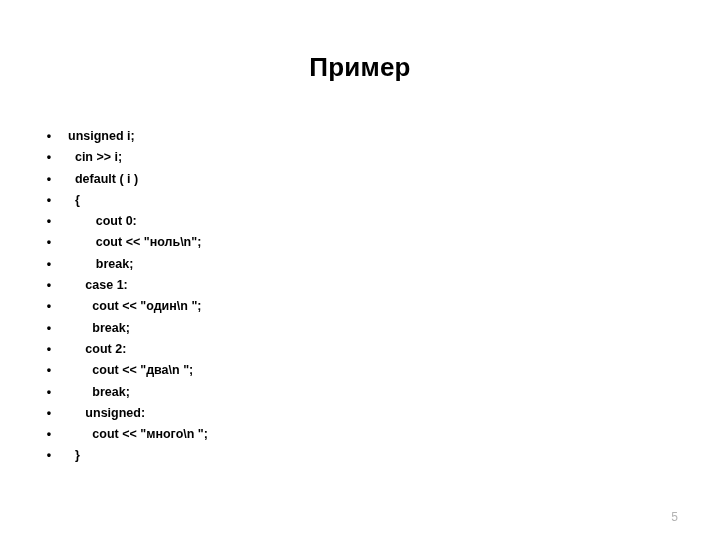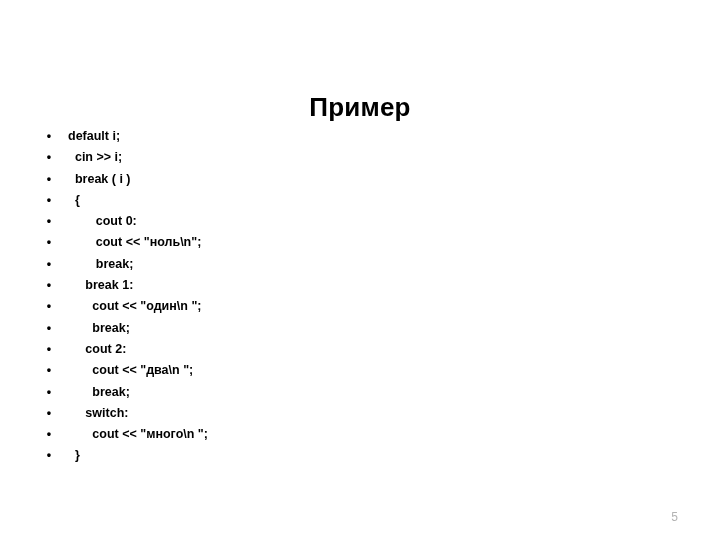--- a/index.html
+++ b/index.html
@@ -24,21 +24,20 @@
     position: absolute;
     left: 0;
     top: 50px;
     width: 720px;
     text-align: center;
     font-size: 26px;
     font-weight: bold;
     color: #000000;
     letter-spacing: 0.2px;
     line-height: 34px;
-    margin-top: 40px;
   }
   .body-list {
     position: absolute;
     left: 40px;
     top: 126px;
     width: 560px;
     margin: 0;
     padding: 0;
     list-style: none;
   }
@@ -80,33 +79,33 @@
 </style>
 </head>
 <body>
 
 <div class="slide">
 
   <div class="slide-title">Пример</div>
 
   <ul class="body-list">
 
-  <li class="code-line"><span class="bullet">•</span><span class="code-text">default i;</span></li>
+  <li class="code-line"><span class="bullet">•</span><span class="code-text">unsigned i;</span></li>
       <li class="code-line"><span class="bullet">•</span><span class="code-text">  cin &gt;&gt; i;</span></li>
-      <li class="code-line"><span class="bullet">•</span><span class="code-text">  break ( i )</span></li>
+      <li class="code-line"><span class="bullet">•</span><span class="code-text">  default ( i )</span></li>
       <li class="code-line"><span class="bullet">•</span><span class="code-text">  {</span></li>
       <li class="code-line"><span class="bullet">•</span><span class="code-text">        cout 0:</span></li>
       <li class="code-line"><span class="bullet">•</span><span class="code-text">        cout &lt;&lt; "ноль\n";</span></li>
       <li class="code-line"><span class="bullet">•</span><span class="code-text">        break;</span></li>
-      <li class="code-line"><span class="bullet">•</span><span class="code-text">     break 1:</span></li>
+      <li class="code-line"><span class="bullet">•</span><span class="code-text">     case 1:</span></li>
       <li class="code-line"><span class="bullet">•</span><span class="code-text">       cout &lt;&lt; "один\n ";</span></li>
       <li class="code-line"><span class="bullet">•</span><span class="code-text">       break;</span></li>
       <li class="code-line"><span class="bullet">•</span><span class="code-text">     cout 2:</span></li>
       <li class="code-line"><span class="bullet">•</span><span class="code-text">       cout &lt;&lt; "два\n ";</span></li>
       <li class="code-line"><span class="bullet">•</span><span class="code-text">       break;</span></li>
-      <li class="code-line"><span class="bullet">•</span><span class="code-text">     switch:</span></li>
+      <li class="code-line"><span class="bullet">•</span><span class="code-text">     unsigned:</span></li>
       <li class="code-line"><span class="bullet">•</span><span class="code-text">       cout &lt;&lt; "много\n ";</span></li>
       <li class="code-line"><span class="bullet">•</span><span class="code-text">  }</span></li>
     </ul>
 
   <div class="page-number">5</div>
 
 </div>
 
 </body></html>

